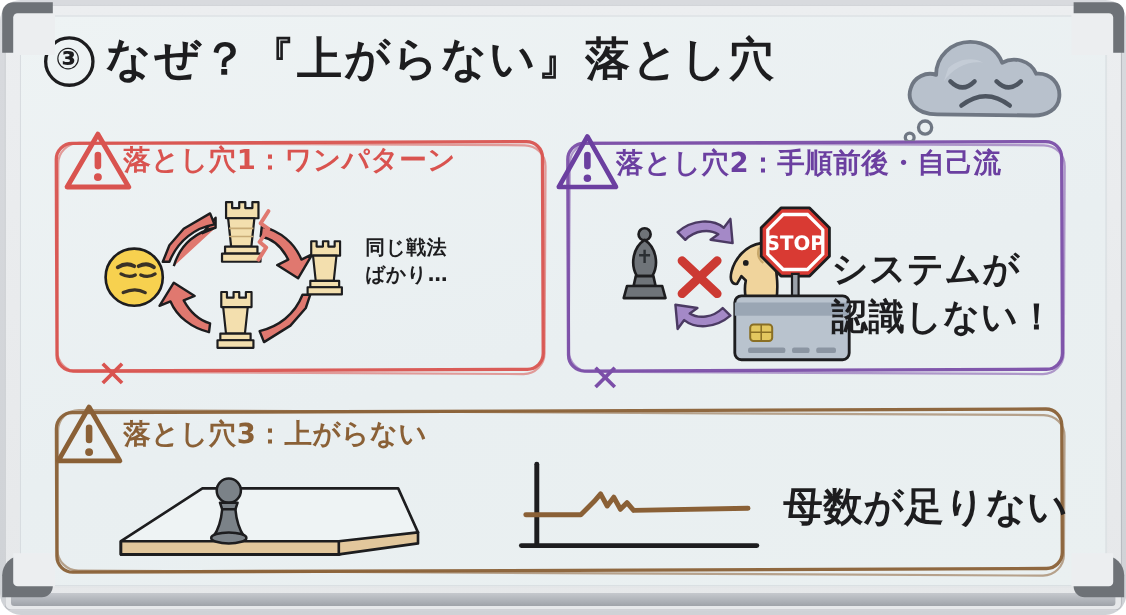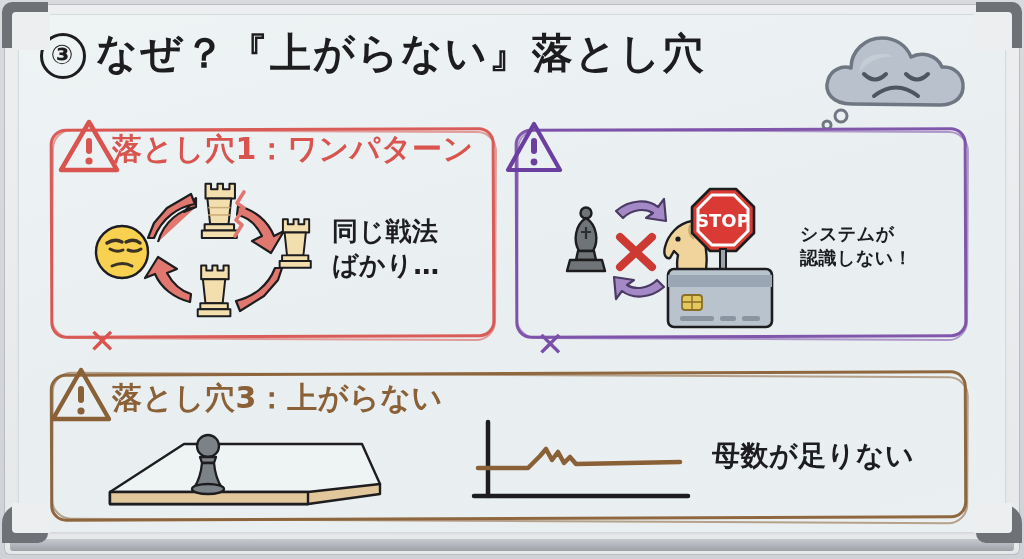--- a/index.html
+++ b/index.html
@@ -1,21 +1,21 @@
 <!DOCTYPE html>
 <html><head>
 <meta charset="utf-8">
 <style>
   html,body{margin:0;padding:0;background:#ffffff;}
   body{width:1024px;height:559px;overflow:hidden;
        font-family:"DejaVu Sans","Liberation Sans",sans-serif;}
 
   
   #board-wrap{position:relative;width:1024px;height:559px;box-sizing:border-box;
-              background:linear-gradient(180deg,#d8dade 0%,#cfd2d6 100%);}
+              background:linear-gradient(180deg,#d8dade 0%,#cfd2d6 100%);border-radius:19px;}
   #board-frame{position:absolute;left:4px;top:4px;right:4px;bottom:4px;
                border-radius:6px;
                background:linear-gradient(180deg,#eceef0 0%,#e6e8ea 100%);
                box-shadow:inset 0 0 0 1px #b9bcc1;}
   #board-surface{position:absolute;left:18px;top:14px;right:18px;bottom:26px;
                  background:linear-gradient(165deg,#eef3f4 0%,#e9eff1 55%,#eaf0f1 100%);
                  box-shadow:inset 0 0 0 1px #d5dade, 0 1px 2px rgba(0,0,0,.06);}
   #board-tray{position:absolute;left:10px;right:10px;bottom:8px;height:12px;
               border-radius:3px;
               background:linear-gradient(180deg,#c6c9ce 0%,#aeb2b8 60%,#9ea2a8 100%);}
@@ -48,35 +48,35 @@
   .p1{color:#d9534f;left:50px;top:128px;width:445px;height:210px;}
   .p2{color:#7b4ea8;left:515px;top:128px;width:452px;height:210px;}
   .p3{color:#8a6036;left:50px;top:372px;width:917px;height:148px;}
 
   .tri{position:absolute;z-index:4;}
   .tri svg{display:block;overflow:visible;}
   .p1-tri{left:58px;top:118px;}
   .p2-tri{left:505px;top:120px;}
   .p3-tri{left:50px;top:366px;}
 
-  .phead{position:absolute;z-index:4;font-size:30px;white-space:nowrap;
+  .phead{position:absolute;z-index:4;font-size:25px;white-space:nowrap;
          letter-spacing:.5px;}
   .p1-head{left:112px;top:129px;color:#d9534f;}
   .p2-head{left:560px;top:131px;color:#6b3fa0;}
   .p3-head{left:112px;top:378px;color:#8a6036;}
 
   .xmark{position:absolute;z-index:5;font-size:34px;font-weight:700;line-height:1;}
   .p1-x{left:88px;top:324px;color:#d9534f;}
   .p2-x{left:536px;top:327px;color:#7b4ea8;}
 
-  .bodytext{position:absolute;z-index:4;font-size:26px;color:#1d1d1f;
+  .bodytext{position:absolute;z-index:4;font-size:18px;color:#1d1d1f;
             line-height:1.32;white-space:pre-line;letter-spacing:.5px;}
   .p1-body{left:332px;top:214px;}
-  .p2-body{left:800px;top:222px;font-size:18px;}
-  .p3-body{left:712px;top:438px;font-size:28px;}
+  .p2-body{left:756px;top:222px;font-size:33px;}
+  .p3-body{left:712px;top:438px;font-size:36px;}
 
   .art{position:absolute;z-index:3;}
   #art-cycle{left:92px;top:176px;}
   #art-swap{left:560px;top:185px;}
   #art-board{left:108px;top:426px;}
   #art-graph{left:466px;top:416px;}
   #art-cloud{left:818px;top:24px;}
   .art svg{display:block;}
 </style>
 </head>
@@ -197,20 +197,21 @@
     <div class="frame l1"></div>
     <div class="frame l2"></div>
   </div>
   <div class="tri p2-tri">
     <svg width="58" height="54" viewBox="0 0 58 54">
       <path d="M29 4 L55 50 L3 50 Z" fill="none" stroke="#6b3fa0" stroke-width="4.2" stroke-linejoin="round"></path>
       <rect x="26" y="18" width="6" height="16" rx="3" fill="#6b3fa0"></rect>
       <circle cx="29" cy="42" r="3.4" fill="#6b3fa0"></circle>
     </svg>
   </div>
+  <div class="phead ink p2-head">落とし穴2：手順前後・自己流</div>
   <div class="bodytext ink p2-body">システムが
 認識しない！</div>
   <div class="xmark ink p2-x">✕</div>
 
   <div class="art" id="art-swap">
     <svg width="216" height="148" viewBox="0 0 216 148">
 
       <g transform="translate(4,20)">
         <g stroke="#1d1d1f" stroke-width="2.4" fill="#6f7479" stroke-linejoin="round">
           <circle cx="22" cy="8" r="5.5"></circle>

